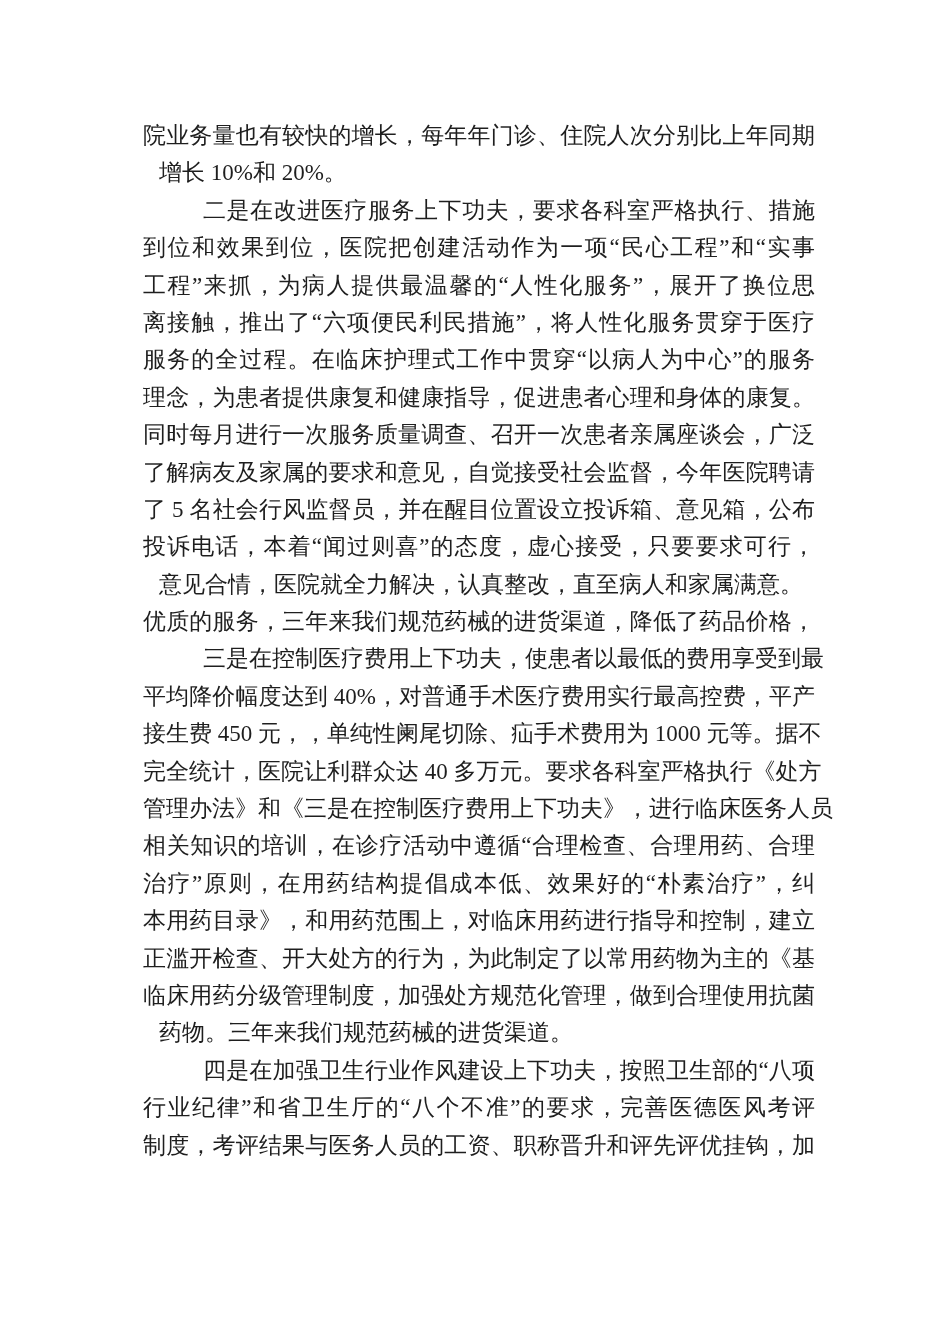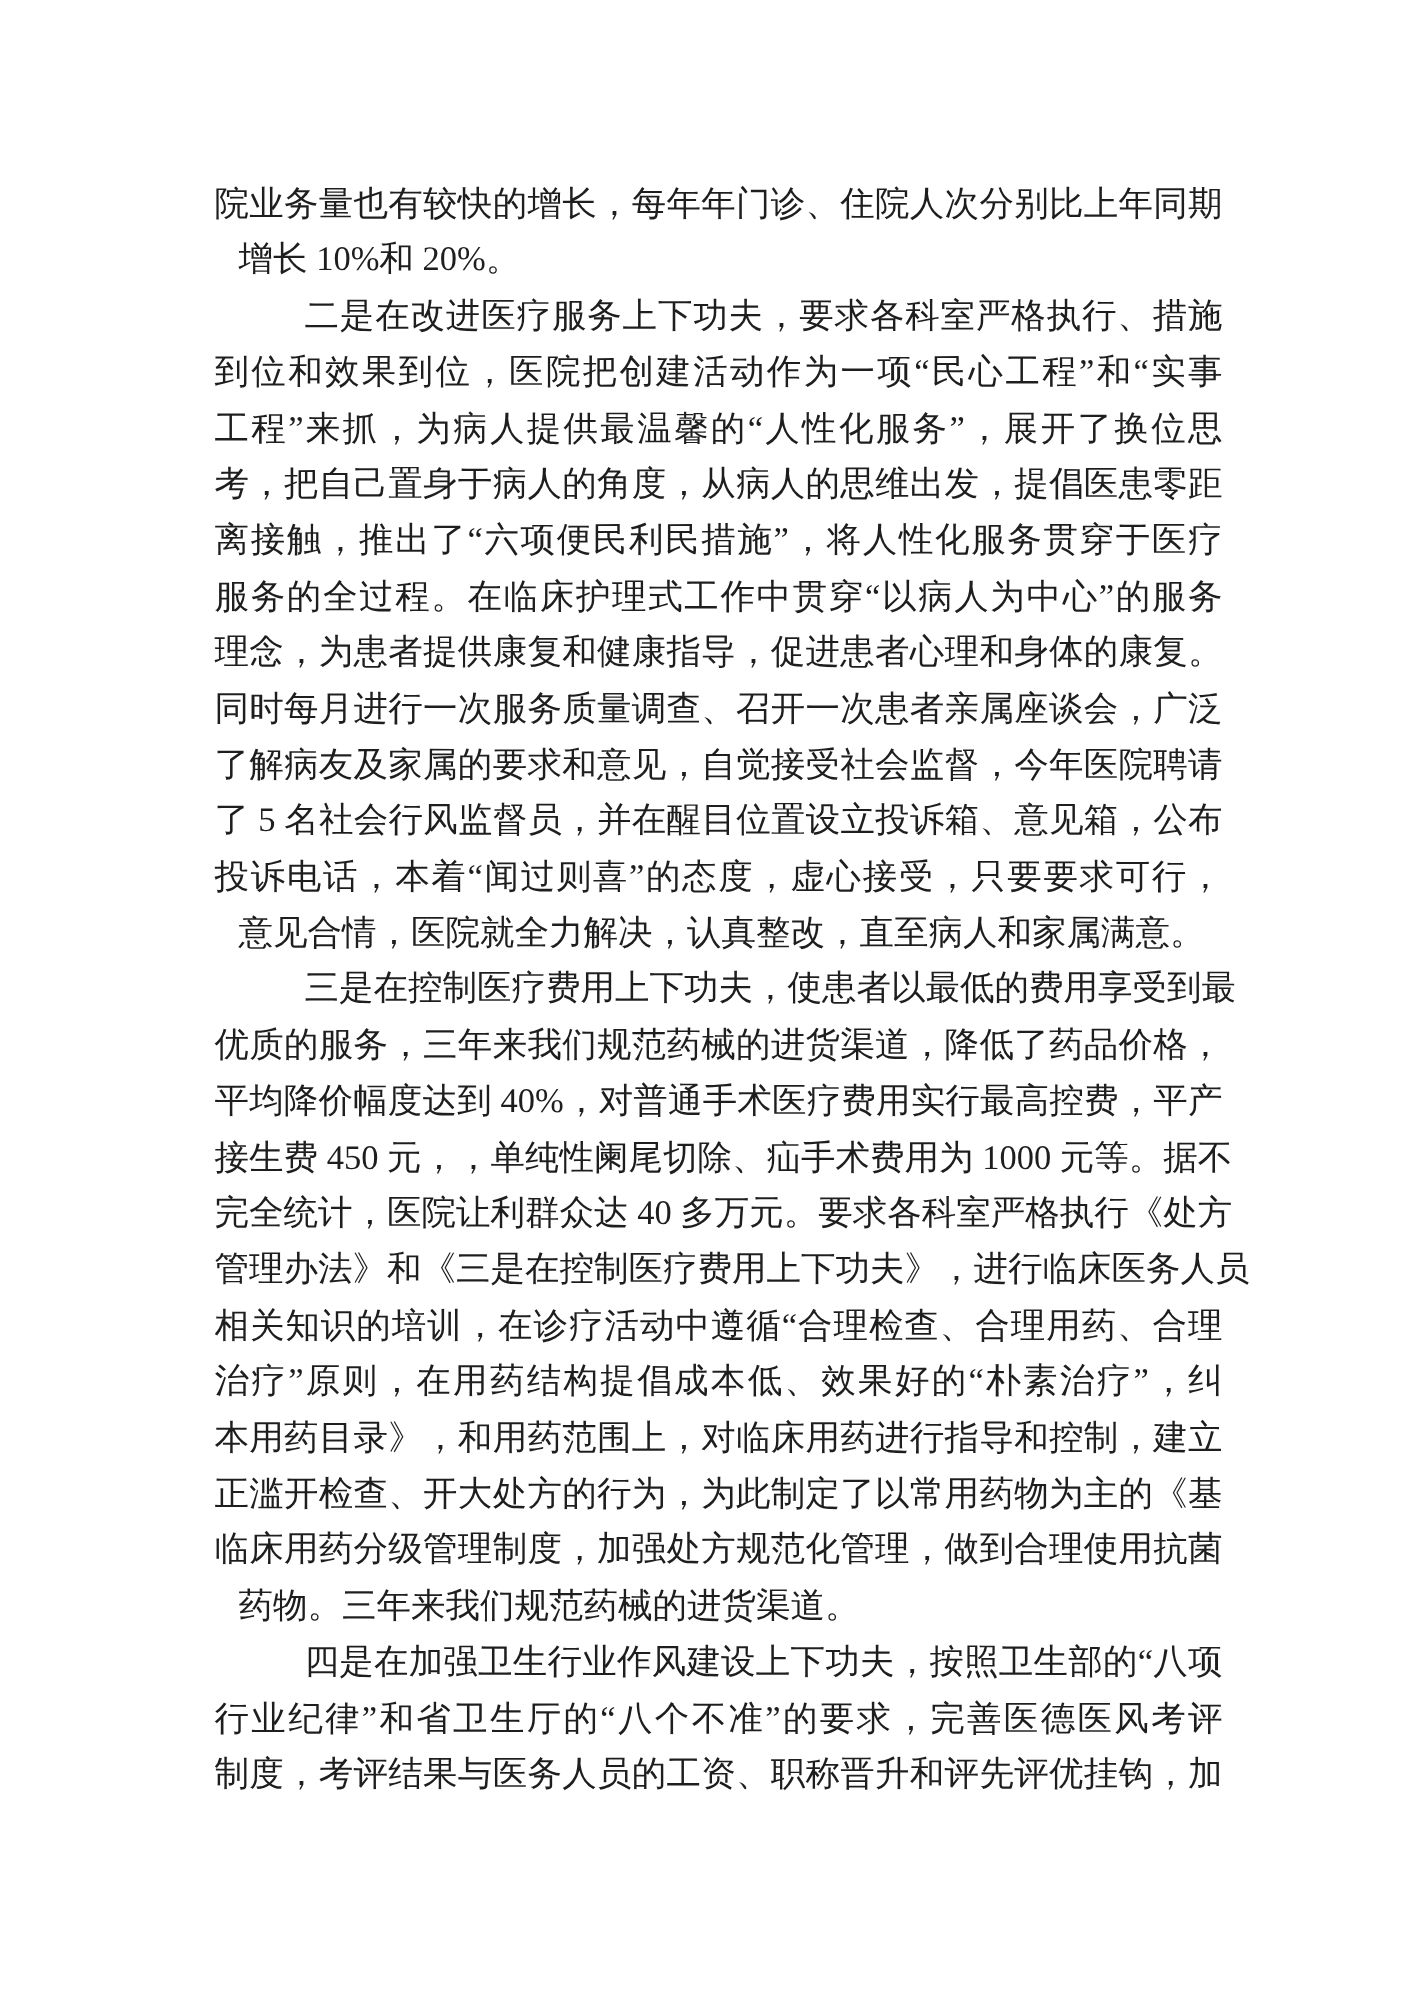--- a/index.html
+++ b/index.html
@@ -51,31 +51,30 @@
 </head>
 <body>
 
 <div class="page">
   <div class="textblock">
     <div class="line">院业务量也有较快的增长，每年年门诊、住院人次分别比上年同期</div>
     <div class="line end">增长 10%和 20%。</div>
     <div class="line ind">二是在改进医疗服务上下功夫，要求各科室严格执行、措施</div>
     <div class="line">到位和效果到位，医院把创建活动作为一项“民心工程”和“实事</div>
     <div class="line">工程”来抓，为病人提供最温馨的“人性化服务”，展开了换位思</div>
-    <div class="line">考，把自己置身于病人的角度，从病人的思维出发，提倡医患零距</div>
     <div class="line">离接触，推出了“六项便民利民措施”，将人性化服务贯穿于医疗</div>
     <div class="line">服务的全过程。在临床护理式工作中贯穿“以病人为中心”的服务</div>
     <div class="line">理念，为患者提供康复和健康指导，促进患者心理和身体的康复。</div>
     <div class="line">同时每月进行一次服务质量调查、召开一次患者亲属座谈会，广泛</div>
     <div class="line">了解病友及家属的要求和意见，自觉接受社会监督，今年医院聘请</div>
     <div class="line">了 5 名社会行风监督员，并在醒目位置设立投诉箱、意见箱，公布</div>
     <div class="line">投诉电话，本着“闻过则喜”的态度，虚心接受，只要要求可行，</div>
     <div class="line end">意见合情，医院就全力解决，认真整改，直至病人和家属满意。</div>
+    <div class="line">优质的服务，三年来我们规范药械的进货渠道，降低了药品价格，</div>
     <div class="line ind">三是在控制医疗费用上下功夫，使患者以最低的费用享受到最</div>
-    <div class="line">优质的服务，三年来我们规范药械的进货渠道，降低了药品价格，</div>
     <div class="line">平均降价幅度达到 40%，对普通手术医疗费用实行最高控费，平产</div>
     <div class="line">接生费 450 元，，单纯性阑尾切除、疝手术费用为 1000 元等。据不</div>
     <div class="line">完全统计，医院让利群众达 40 多万元。要求各科室严格执行《处方</div>
     <div class="line">管理办法》和《三是在控制医疗费用上下功夫》，进行临床医务人员</div>
     <div class="line">相关知识的培训，在诊疗活动中遵循“合理检查、合理用药、合理</div>
     <div class="line">治疗”原则，在用药结构提倡成本低、效果好的“朴素治疗”，纠</div>
     <div class="line">本用药目录》，和用药范围上，对临床用药进行指导和控制，建立</div>
     <div class="line">正滥开检查、开大处方的行为，为此制定了以常用药物为主的《基</div>
     <div class="line">临床用药分级管理制度，加强处方规范化管理，做到合理使用抗菌</div>
     <div class="line end">药物。三年来我们规范药械的进货渠道。</div>

